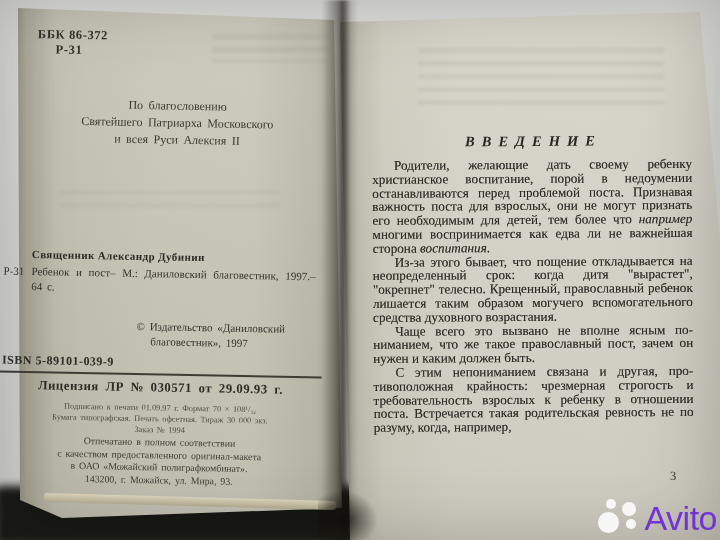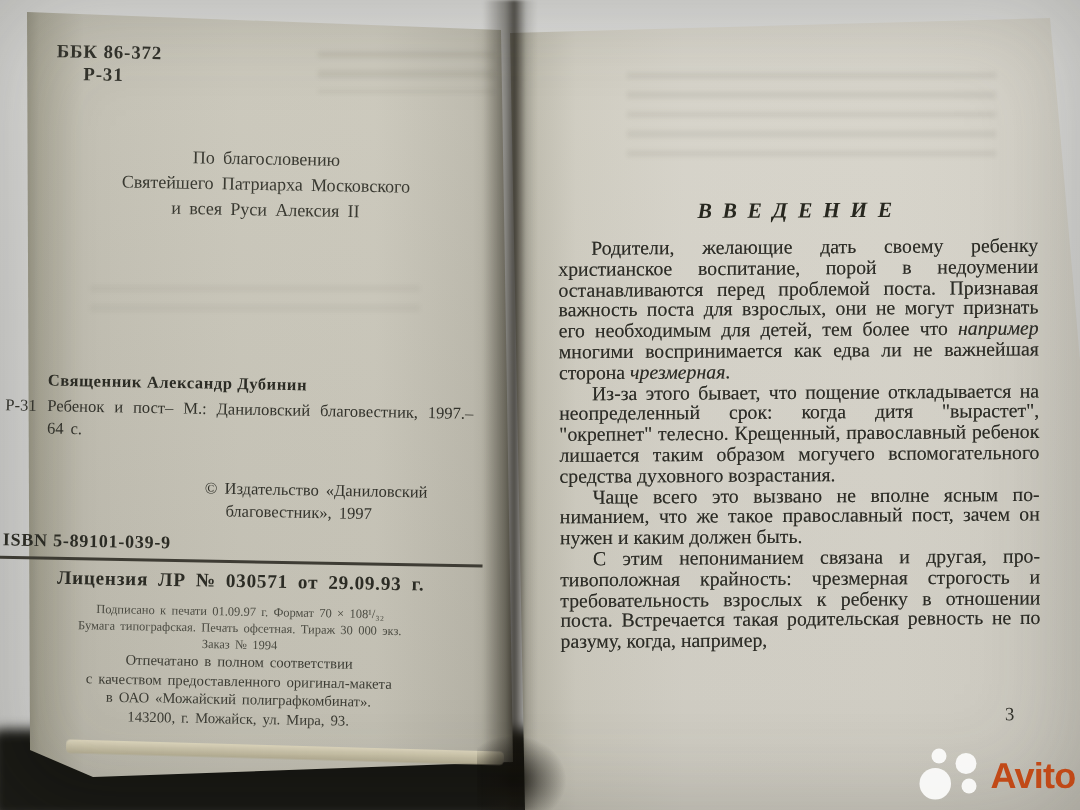--- a/index.html
+++ b/index.html
@@ -75,21 +75,21 @@
   .pagenum{left:668px;top:470px;font-size:12.5px;color:#33332c;}
 
   
   .watermark{right:3px;bottom:5px;display:flex;align-items:flex-end;gap:5px;opacity:.93;}
   .wm-logo{position:relative;width:42px;height:38px;}
   .wm-logo .c{position:absolute;border-radius:50%;background:#fcfcfb;}
   .c1{width:21px;height:21px;left:0px;top:15px;}
   .c2{width:10px;height:10px;left:8px;top:2px;}
   .c3{width:14px;height:14px;left:24px;top:5px;}
   .c4{width:10px;height:10px;left:28px;top:22px;}
-  .wm-text{font-family:"Liberation Sans","DejaVu Sans",sans-serif;font-weight:700;font-size:24px;line-height:34px;color:#c2410c;letter-spacing:-.5px;}
+  .wm-text{font-family:"Liberation Sans","DejaVu Sans",sans-serif;font-weight:400;font-size:34px;line-height:34px;color:#6d28d9;letter-spacing:-.5px;}
 </style>
 </head>
 <body>
 
 <div class="abs shadow-under"></div>
 <div class="abs page-left"></div>
 <div class="abs page-left-edge"></div>
 <div class="abs page-right"></div>
 <div class="abs gutter"></div>
 <div class="abs gutter-bottom"></div>
@@ -127,21 +127,21 @@
     <div>Отпечатано в полном соответствии</div>
     <div>с качеством предоставленного оригинал-макета</div>
     <div>в ОАО «Можайский полиграфкомбинат».</div>
     <div>143200, г. Можайск, ул. Мира, 93.</div>
   </div>
 </div>
 
 <div class="abs right-text">
   <div class="abs intro-heading">ВВЕДЕНИЕ</div>
   <div class="abs intro-text">
-      <p><span>Родители, желающие дать своему ребенку христианское воспитание, порой в недоумении останавливаются перед проблемой поста. При­знавая важность поста для взрослых, они не могут признать его необходимым для детей, тем более что </span><i>например</i><span> многими воспринимается как едва ли не важнейшая сторона </span><i>чрезмерная</i><span>.</span></p>
+      <p><span>Родители, желающие дать своему ребенку христианское воспитание, порой в недоумении останавливаются перед проблемой поста. При­знавая важность поста для взрослых, они не могут признать его необходимым для детей, тем более что </span><i>например</i><span> многими воспринимается как едва ли не важнейшая сторона </span><i>воспитания</i><span>.</span></p>
       <p><span>Из-за этого бывает, что пощение откладыва­ется на неопределенный срок: когда дитя "вы­растет", "окрепнет" телесно. Крещенный, пра­вославный ребенок лишается таким образом могучего вспомогательного средства духовного возрастания.</span></p>
       <p><span>Чаще всего это вызвано не вполне ясным по­ниманием, что же такое православный пост, зачем он нужен и каким должен быть.</span></p>
       <p><span>С этим непониманием связана и другая, про­тивоположная крайность: чрезмерная стро­гость и требовательность взрослых к ребенку в отношении поста. Встречается такая родитель­ская ревность не по разуму, когда, например,</span></p>
     </div>
   <div class="abs pagenum">3</div>
 </div>
 
 <div class="abs vignette"></div>
 
 <div class="abs watermark">

